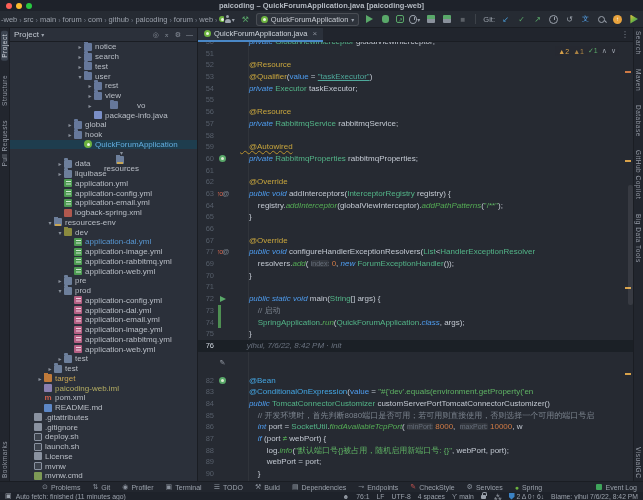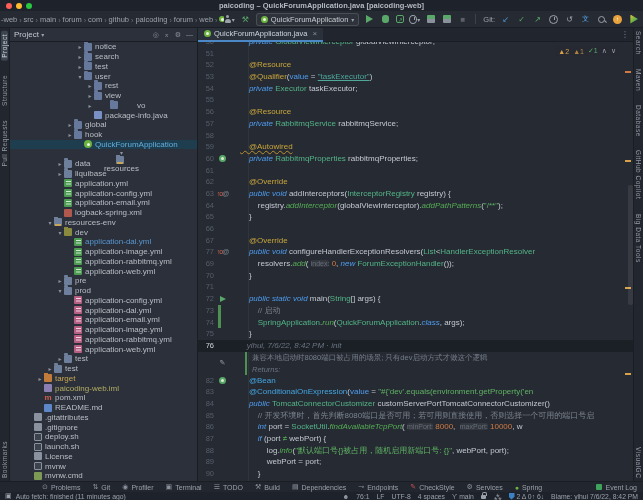--- a/index.html
+++ b/index.html
@@ -665,24 +665,20 @@
               <span class="ln">76</span>
               <span class="gico"></span>
               <span class="gfold"></span>
               <span class="ctext"><span class="bl">   yihui, 7/6/22, 8:42 PM · init</span></span>
             </div>
             <div class="docblock">
               <span class="ln"></span>
               <span class="gico">
                 <span class="g-pencil">✎</span>
               </span>
-              <div class="docbody">
-                <span>兼容本地启动时8080端口被占用的场景; 只有dev启动方式才做这个逻辑</span>
-                <span class="ret">Returns:</span>
-              </div>
             </div>
             <div class="crow">
               <span class="ln">82</span>
               <span class="gico">
                 <span class="g-bean"></span>
               </span>
               <span class="gfold"></span>
               <span class="ctext"><span class="ab">    @Bean</span></span>
             </div>
             <div class="crow">

